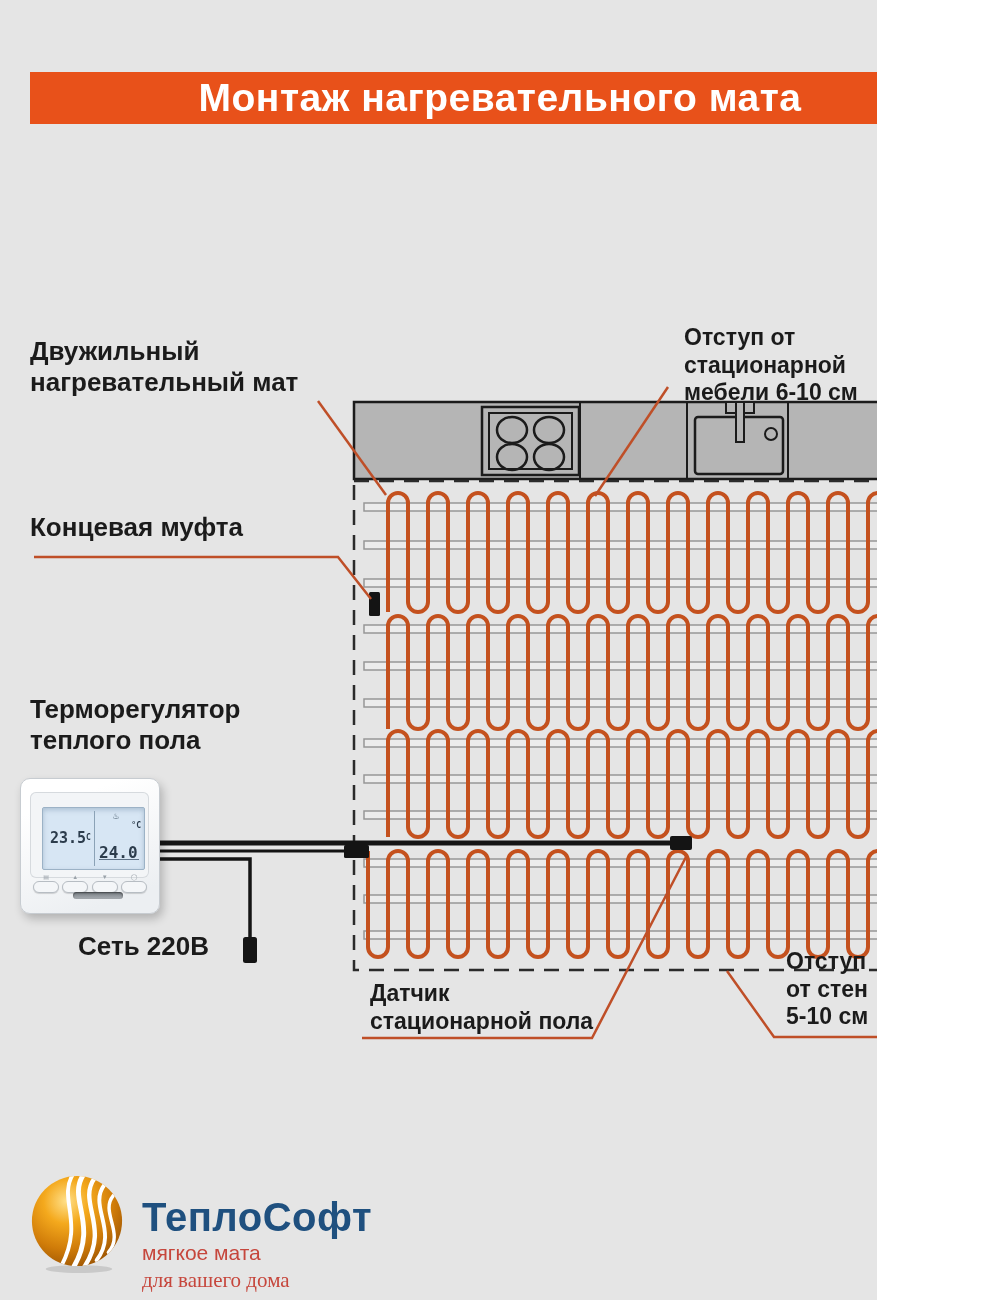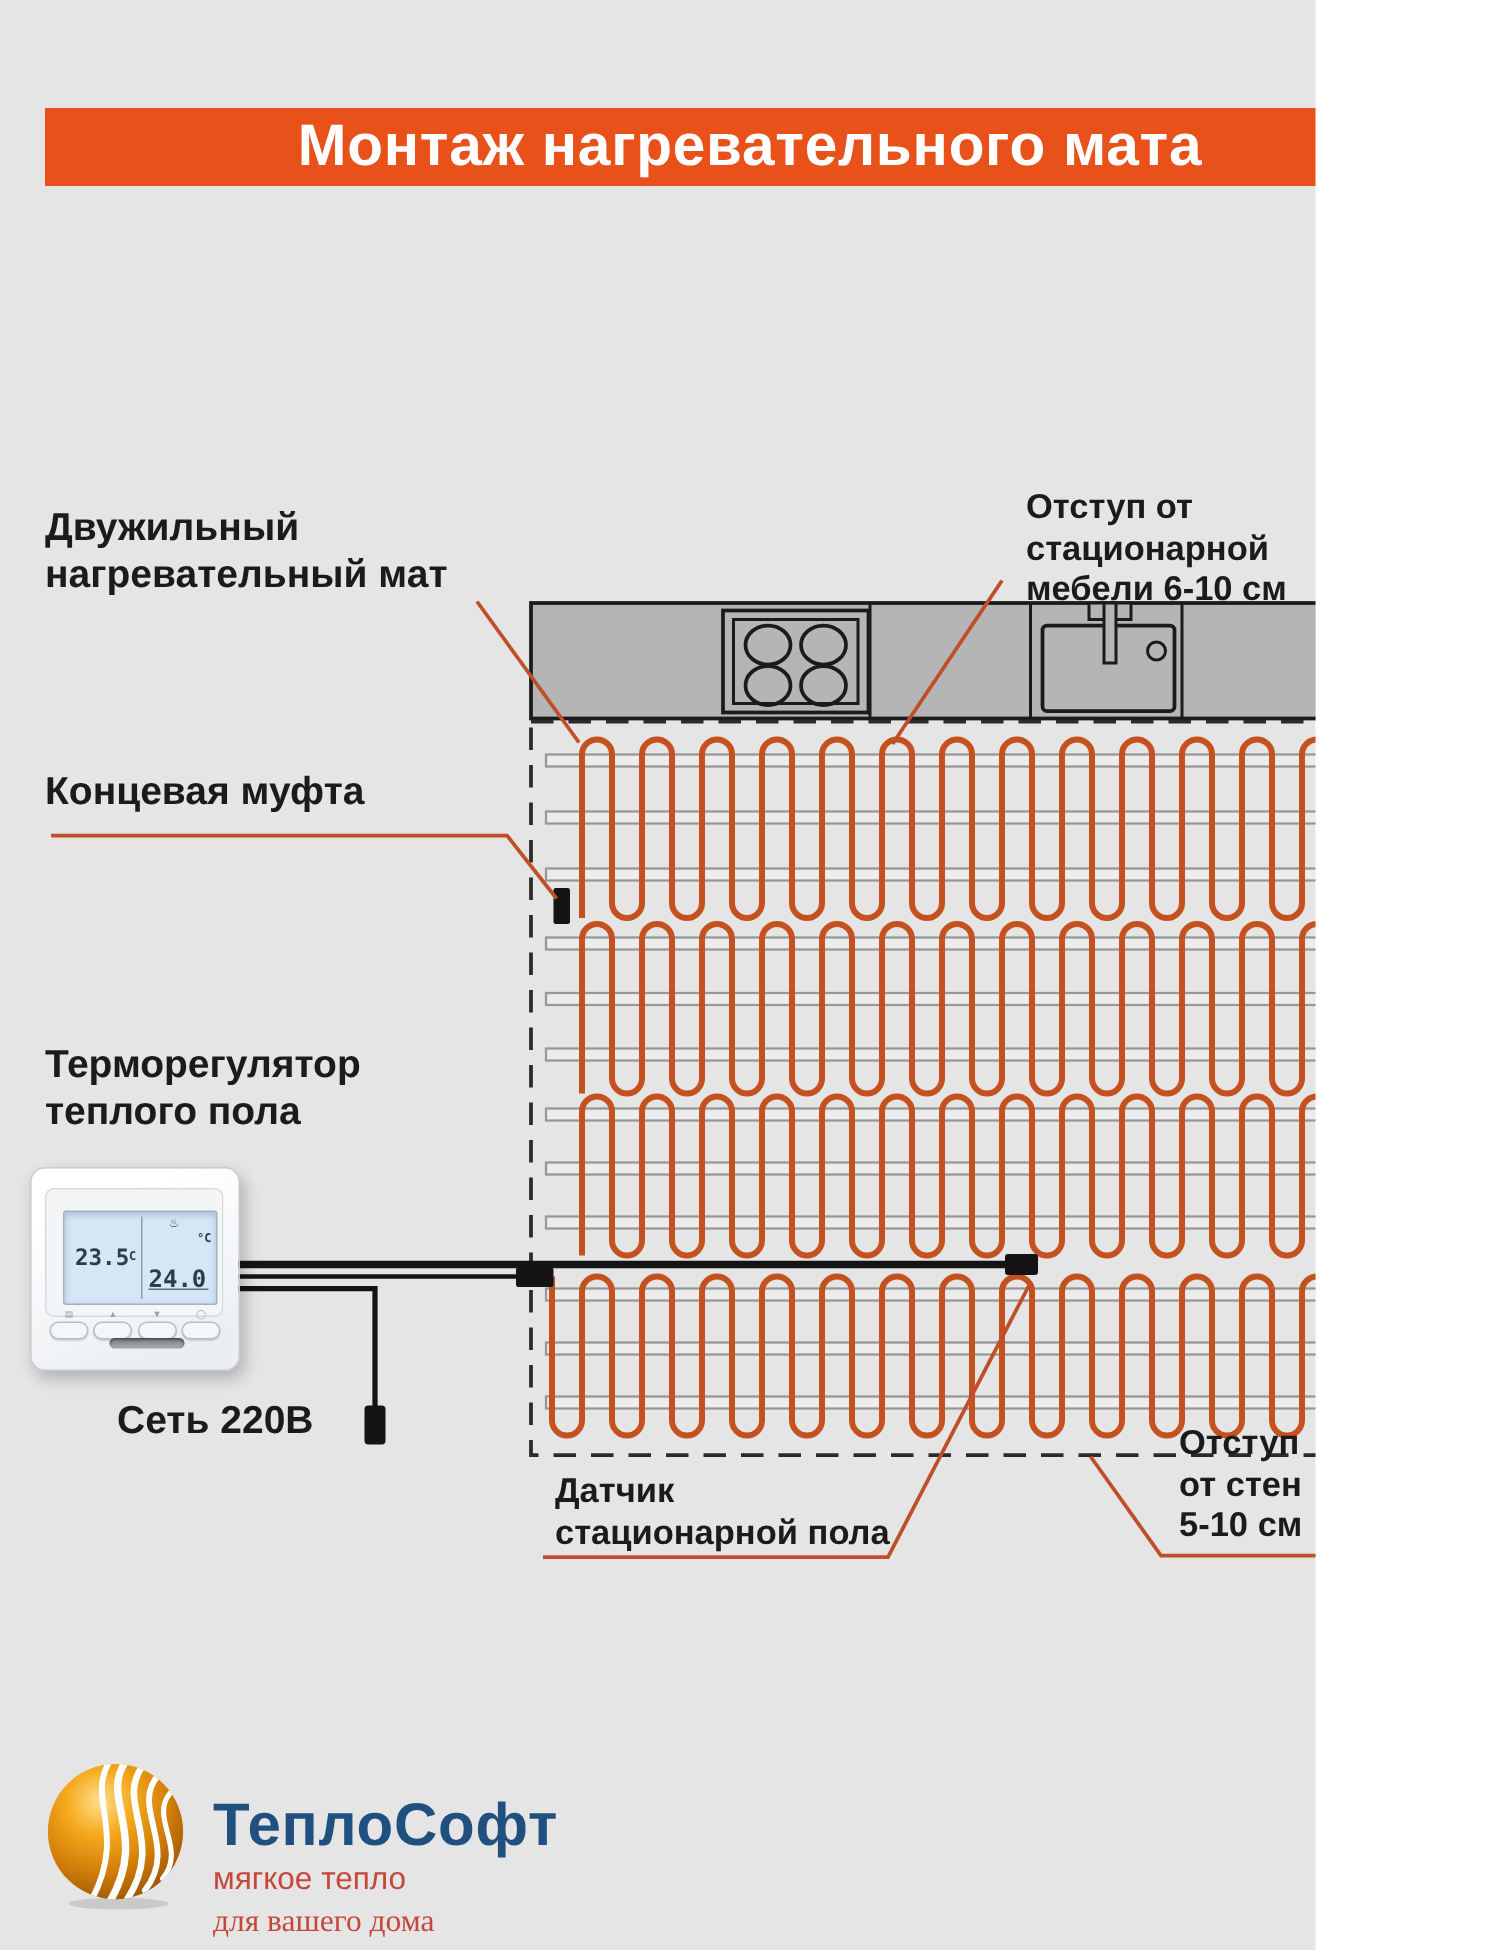--- a/index.html
+++ b/index.html
@@ -183,18 +183,18 @@
       <g clip-path="url(#sphclip)" stroke="#ffffff" fill="none" stroke-linecap="round">
         <path d="M46,2 C30,28 58,50 34,96" stroke-width="4"></path>
         <path d="M57,2 C39,28 73,52 46,98" stroke-width="5"></path>
         <path d="M68,6 C50,31 84,56 58,96" stroke-width="4.5"></path>
         <path d="M78,13 C61,35 93,60 70,90" stroke-width="4"></path>
         <path d="M87,24 C73,41 99,62 82,82" stroke-width="3.5"></path>
       </g>
     </svg>
     <div>
       <div class="name" style="color: rgb(31, 80, 127);">ТеплоСофт</div>
-      <div class="tag" style="color: rgb(198, 70, 60);">мягкое тепло</div>
+      <div class="tag" style="color: rgb(198, 70, 60);">мягкое мата</div>
       <div class="tag" style="color: rgb(198, 70, 60); font-family: Liberation Serif, serif;">для вашего дома</div>
     </div>
   </div>
 
 </div>
 
 </body></html>

